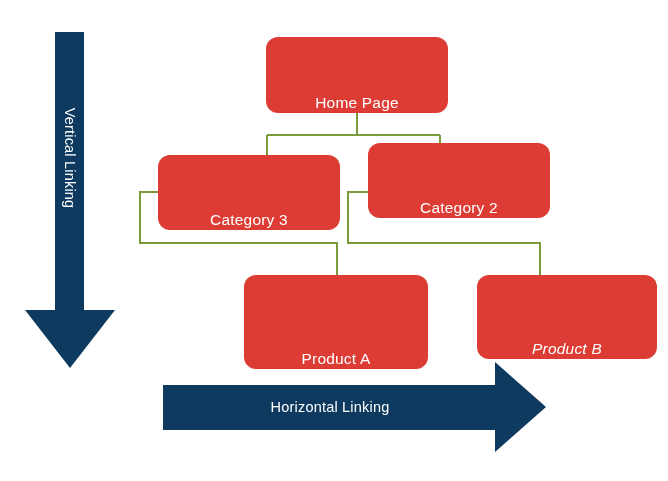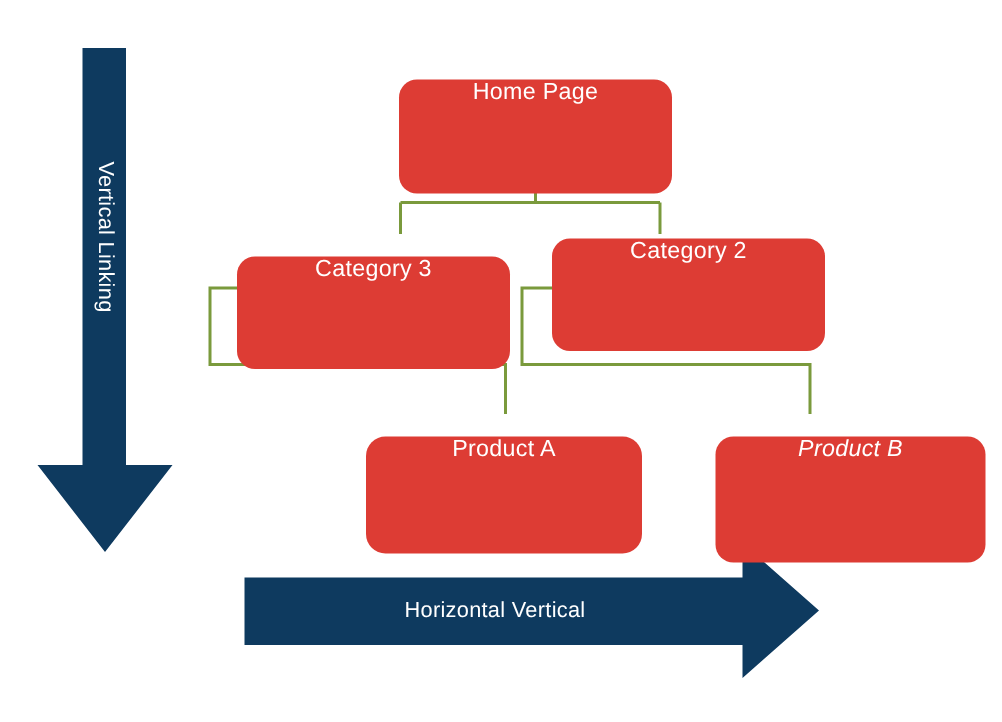--- a/index.html
+++ b/index.html
@@ -23,40 +23,39 @@
     left: 0;
     top: 0;
     width: 668px;
     height: 481px;
   }
   .node-box {
     position: absolute;
     background: var(--node-fill, #dd3c34);
     border-radius: 12px;
     display: flex;
-    align-items: flex-start;
+    align-items: flex-end;
     justify-content: center;
     box-sizing: border-box;
     z-index: 3;
-    margin-top: 16px;
   }
   .node-label {
     color: #ffffff;
     font-size: 15.5px;
     font-family: "Liberation Sans", sans-serif;
     letter-spacing: 0.2px;
     text-align: center;
     line-height: 1.2;
     white-space: nowrap;
     user-select: none;
   }
   #node-home     { left: 266px; top: 37px;  width: 182px; height: 76px; }
   #node-cat1     { left: 158px; top: 155px; width: 182px; height: 75px; }
   #node-cat2     { left: 368px; top: 143px; width: 182px; height: 75px; }
-  #node-proda    { left: 244px; top: 275px; width: 184px; height: 78px; border-radius: 13px; }
+  #node-proda    { left: 244px; top: 275px; width: 184px; height: 94px; }
   #node-prodb    { left: 477px; top: 275px; width: 180px; height: 84px; font-style: italic; }
 
   .arrow-label {
     position: absolute;
     color: #ffffff;
     font-size: 14.5px;
     font-family: "Liberation Sans", sans-serif;
     white-space: nowrap;
     user-select: none;
     z-index: 4;
@@ -116,15 +115,15 @@
   <div class="node-box" id="node-proda">
     <span class="node-label">Product A</span>
   </div>
 
   <div class="node-box" id="node-prodb">
     <span class="node-label">Product B</span>
   </div>
 
   <div class="arrow-label" id="label-vertical">Vertical Linking</div>
 
-  <div class="arrow-label" id="label-horizontal">Horizontal Vertical</div>
+  <div class="arrow-label" id="label-horizontal">Horizontal Linking</div>
 
 </div>
 
 </body></html>

